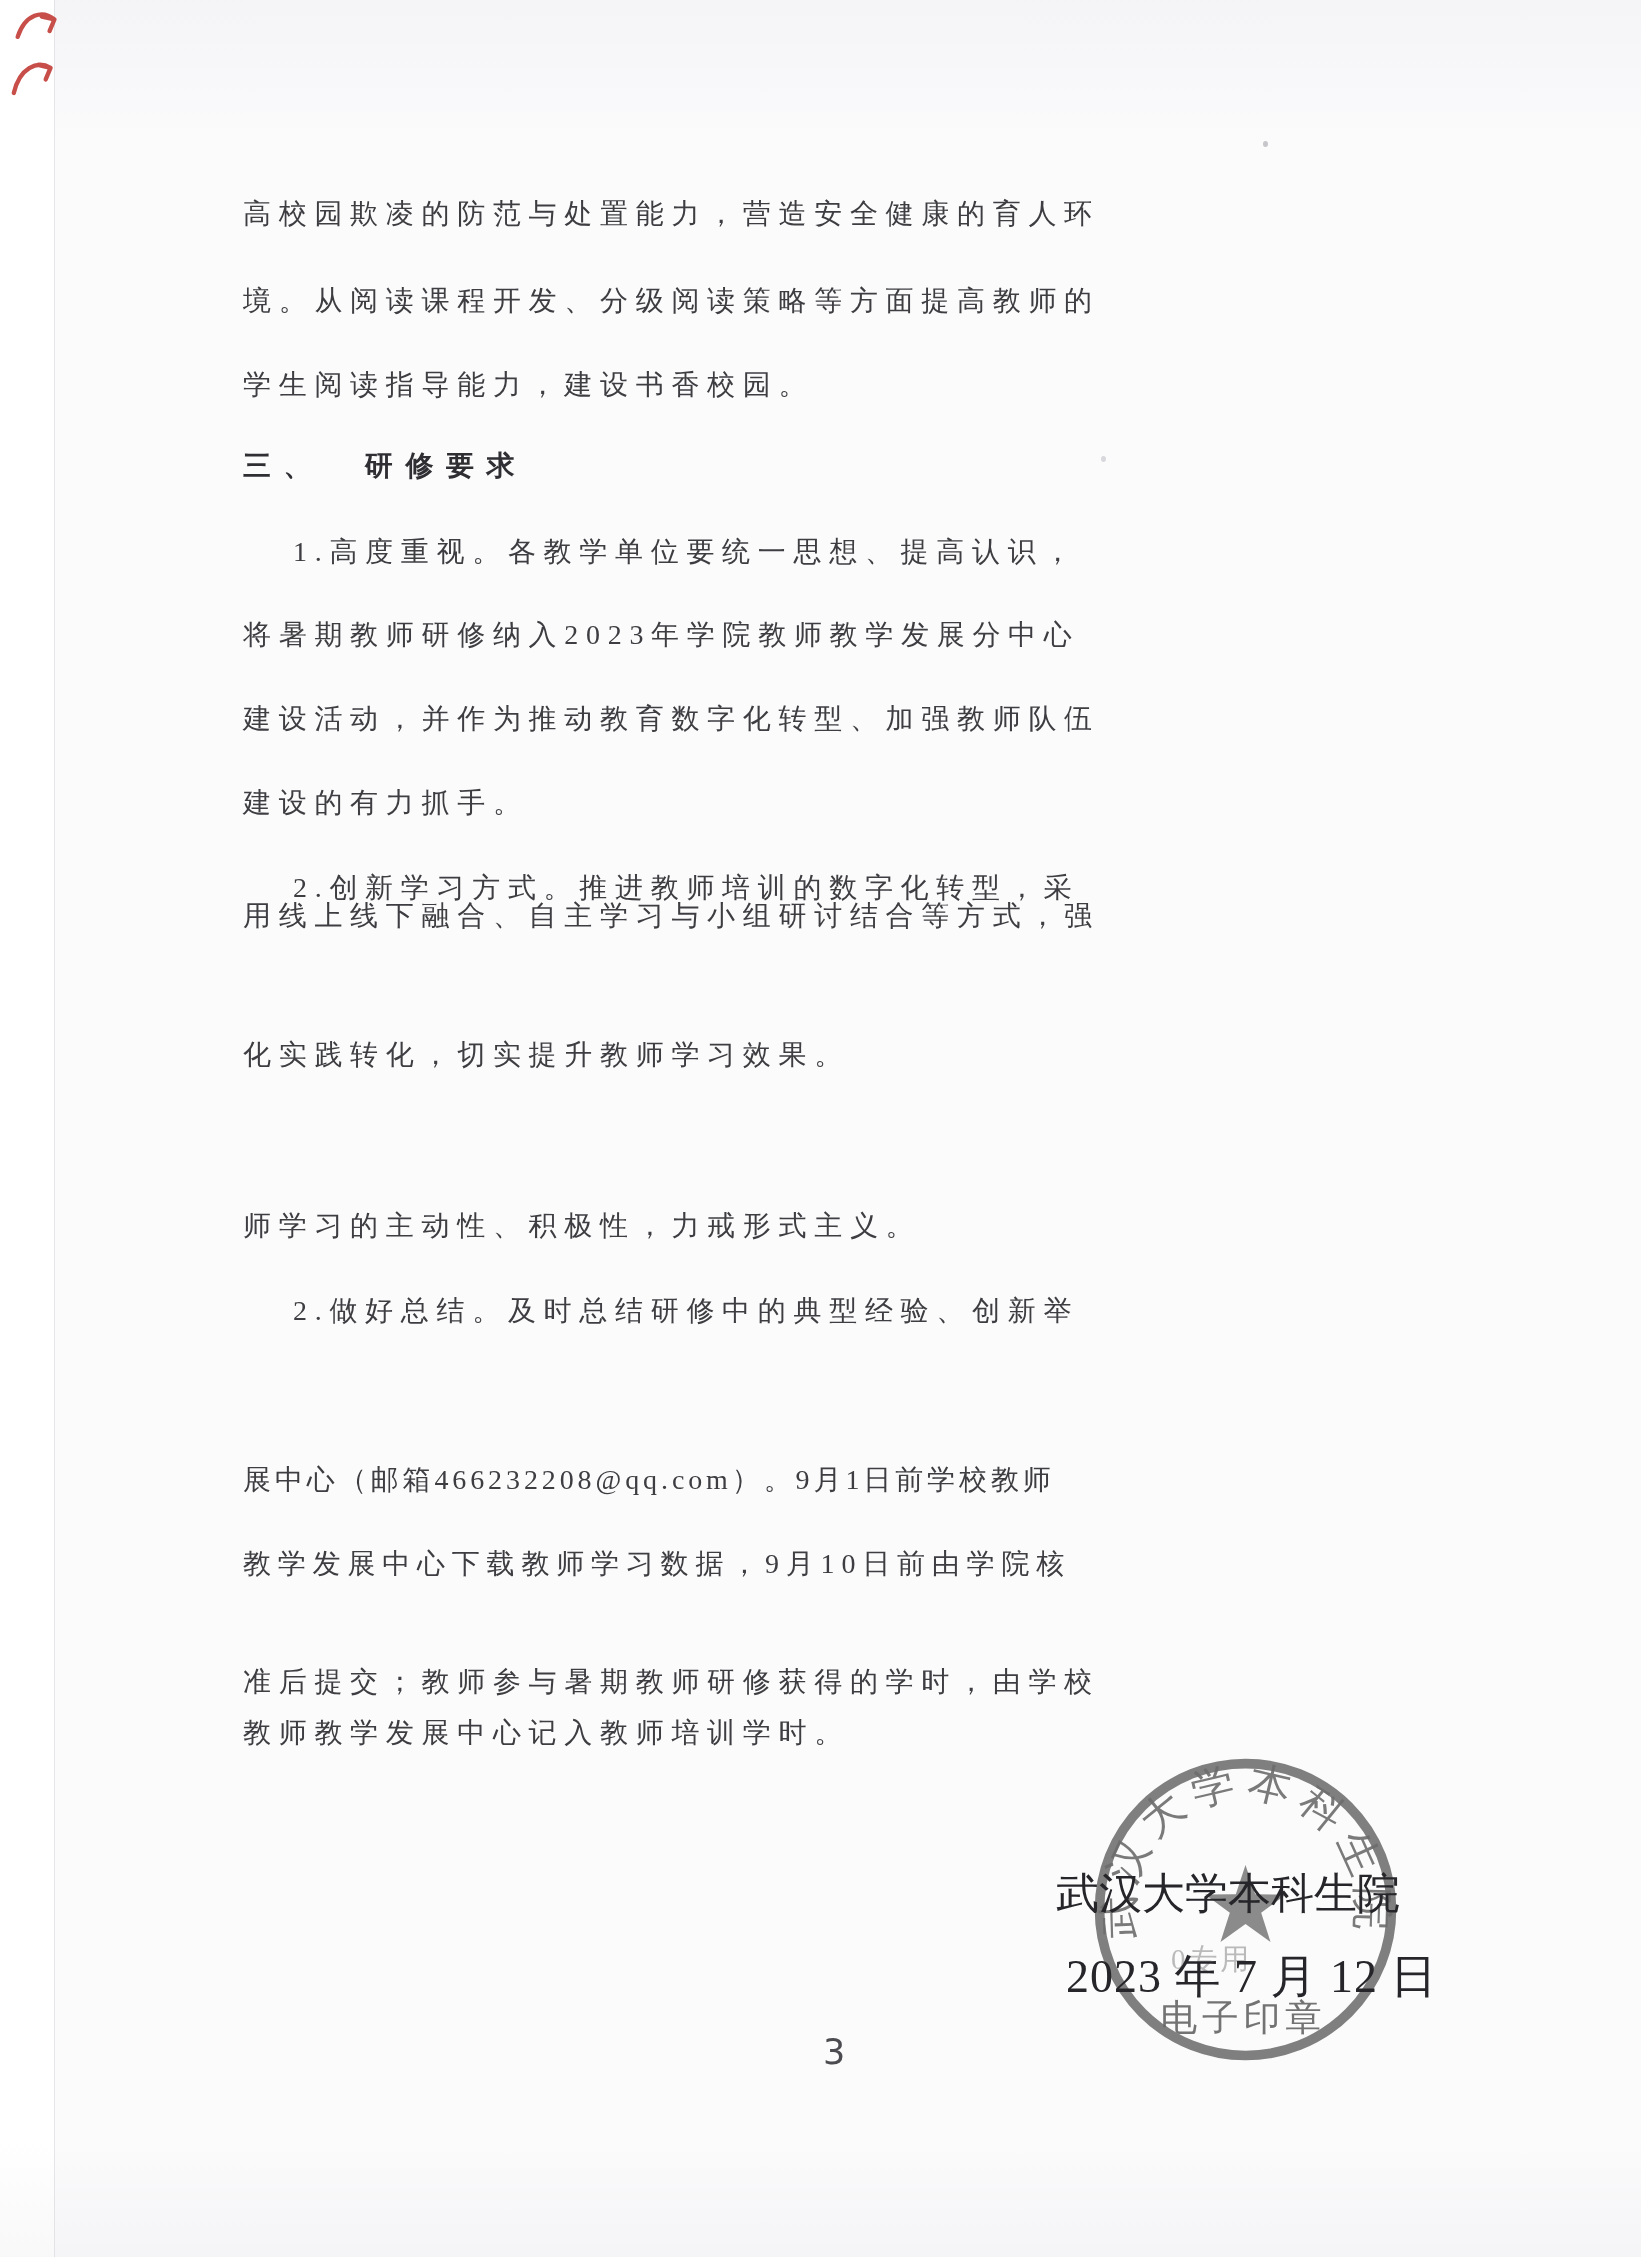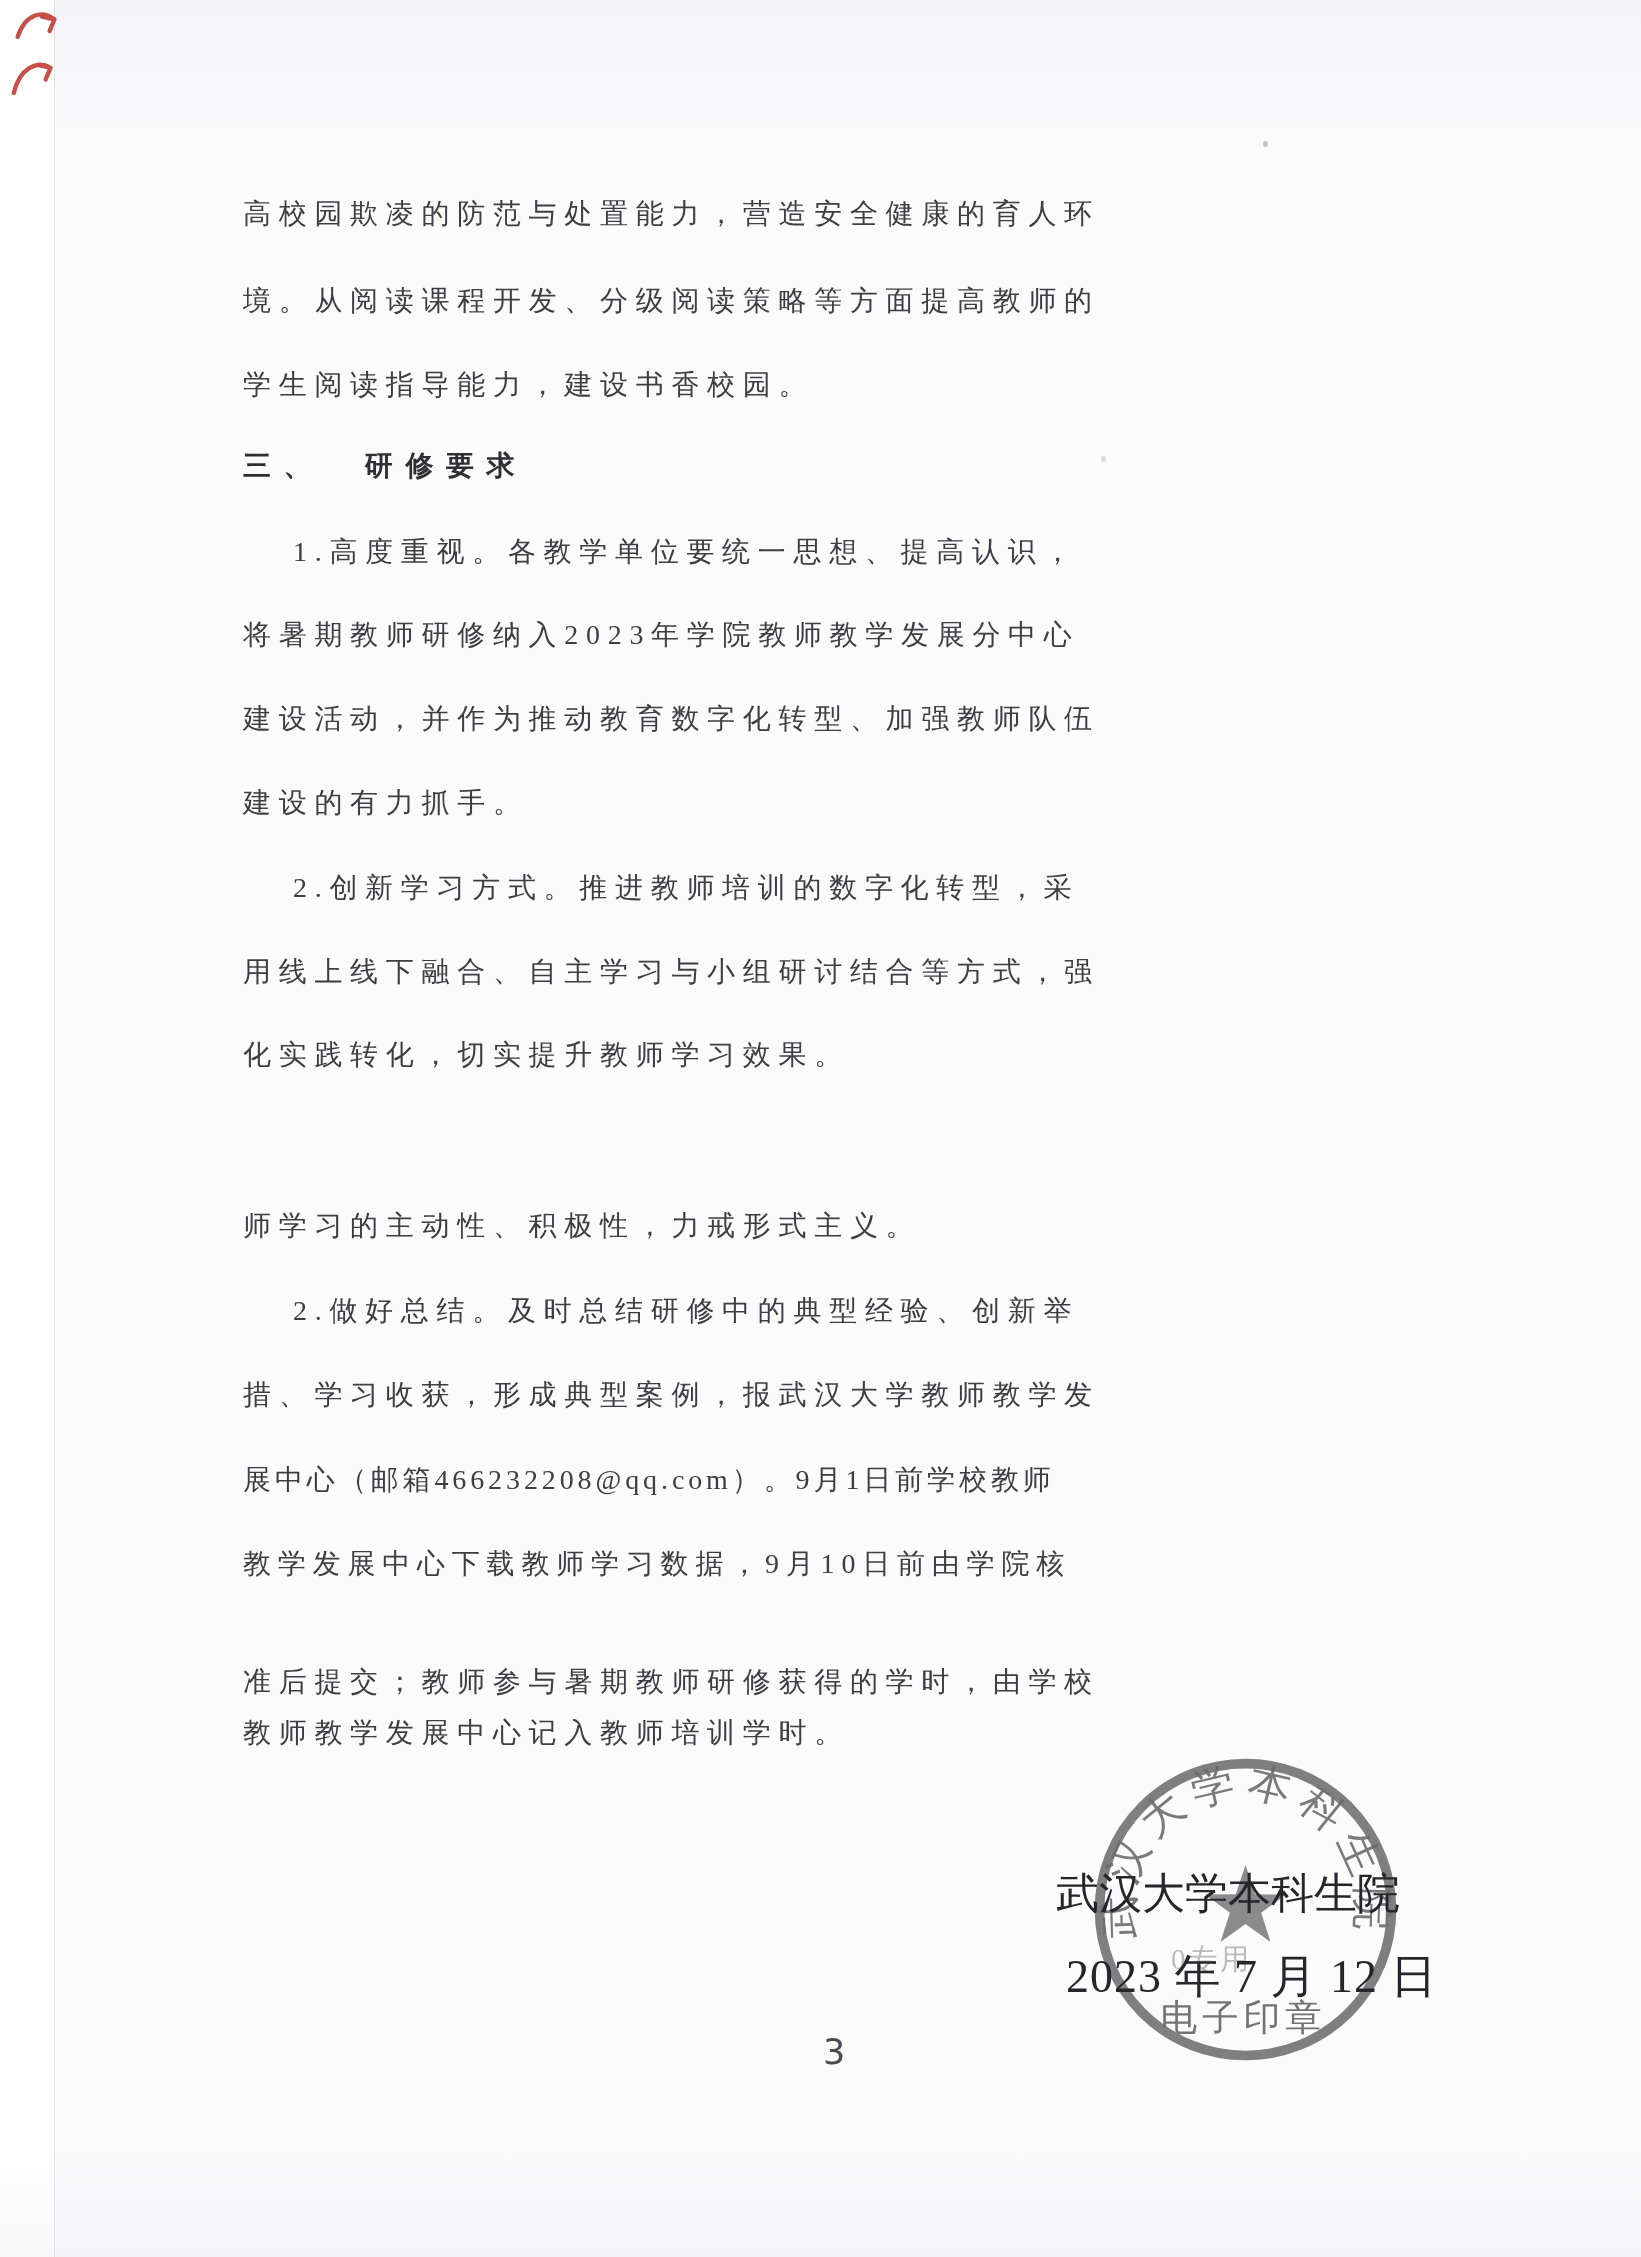--- a/index.html
+++ b/index.html
@@ -103,25 +103,24 @@
 
   <div class="line" style="top:190px">高校园欺凌的防范与处置能力，营造安全健康的育人环</div>
   <div class="line" style="top:277px">境。从阅读课程开发、分级阅读策略等方面提高教师的</div>
   <div class="line" style="top:361px">学生阅读指导能力，建设书香校园。</div>
   <div class="line heading" style="top:442px">三、　研修要求</div>
   <div class="line indent" style="top:528px">1.高度重视。各教学单位要统一思想、提高认识，</div>
   <div class="line" style="top:611px">将暑期教师研修纳入2023年学院教师教学发展分中心</div>
   <div class="line" style="top:695px">建设活动，并作为推动教育数字化转型、加强教师队伍</div>
   <div class="line" style="top:779px">建设的有力抓手。</div>
   <div class="line indent" style="top:864px">2.创新学习方式。推进教师培训的数字化转型，采</div>
-  <div class="line" style="top:948px">用线上线下融合、自主学习与小组研讨结合等方式，强</div>
+  <div class="line" style="top:892px">用线上线下融合、自主学习与小组研讨结合等方式，强</div>
   <div class="line" style="top:1031px">化实践转化，切实提升教师学习效果。</div>
   <div class="line" style="top:1202px">师学习的主动性、积极性，力戒形式主义。</div>
   <div class="line indent" style="top:1287px">2.做好总结。及时总结研修中的典型经验、创新举</div>
-  <div class="line" style="top:1371px">措、学习收获，形成典型案例，报武汉大学教师教学发</div>
   <div class="line tight" style="top:1456px">展中心（邮箱466232208@qq.com）。9月1日前学校教师</div>
   <div class="line semi" style="top:1540px">教学发展中心下载教师学习数据，9月10日前由学院核</div>
   <div class="line" style="top:1658px">准后提交；教师参与暑期教师研修获得的学时，由学校</div>
   <div class="line" style="top:1709px">教师教学发展中心记入教师培训学时。</div>
 
   <svg class="seal" viewBox="0 0 330 330">
     <circle cx="165" cy="163" r="151" fill="none" stroke="#6d6d6d" stroke-width="10" opacity="0.88"></circle>
     <defs>
       <path id="sealArc" d="M 53 193 A 116 116 0 1 1 277 193" fill="none"></path>
     </defs>

